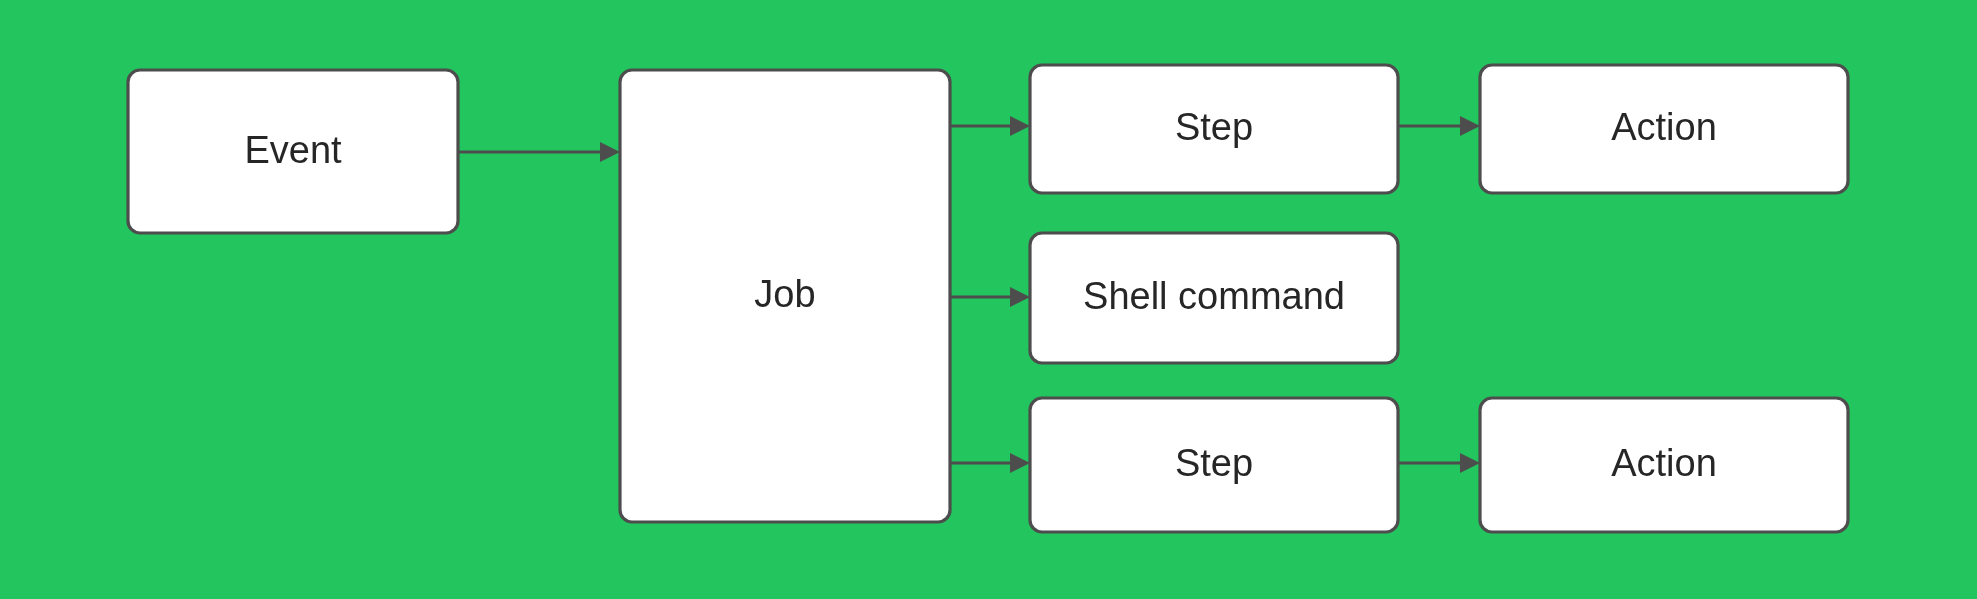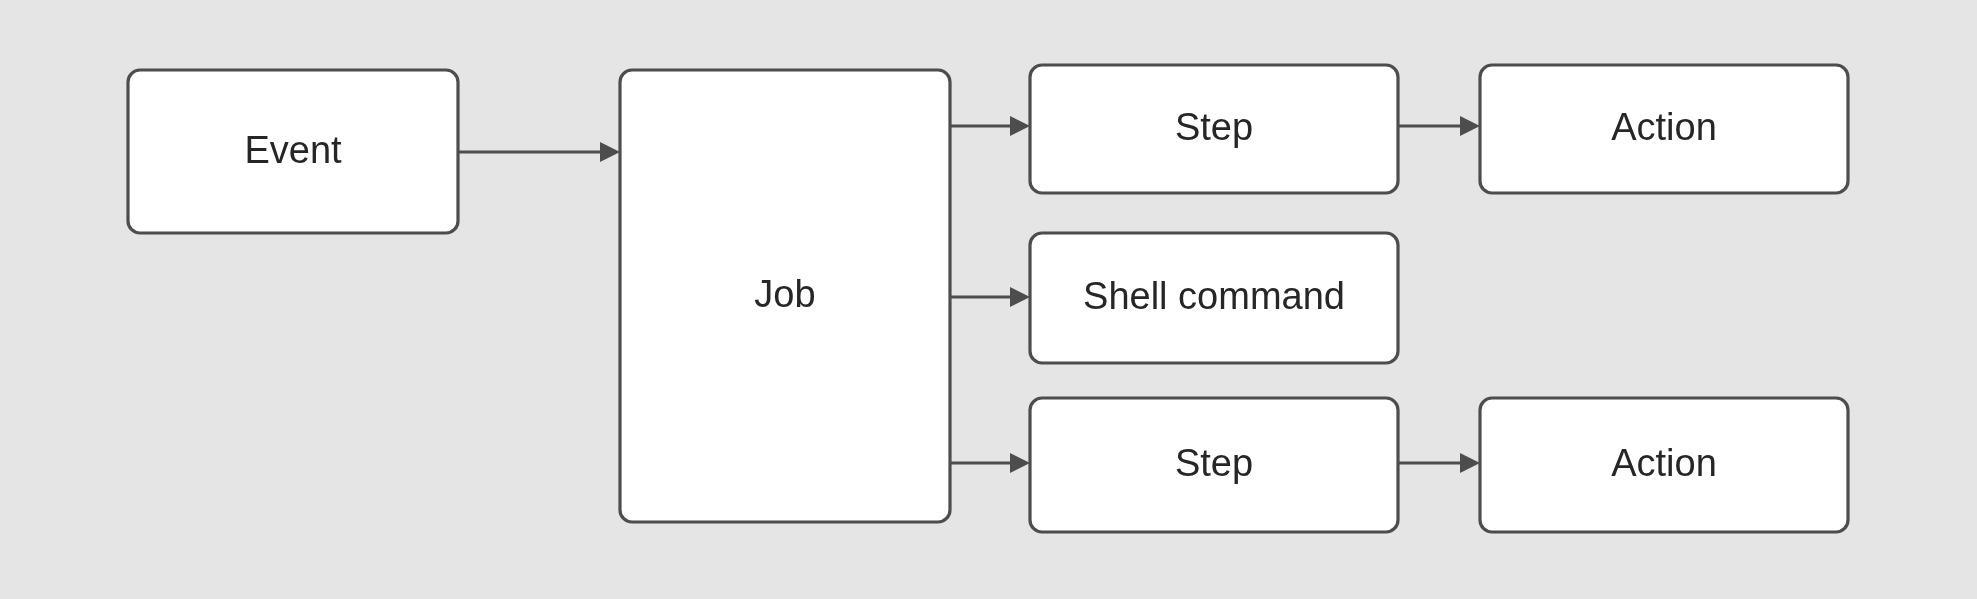--- a/index.html
+++ b/index.html
@@ -11,21 +11,21 @@
   body {
     width: 1977px;
     height: 599px;
     overflow: hidden;
     font-family: "Liberation Sans", "DejaVu Sans", sans-serif;
   }
   #diagram-canvas {
     position: relative;
     width: 1977px;
     height: 599px;
-    background: #e5e5e5;
+    background: #22c55e;
   }
   svg.diagram-svg {
     position: absolute;
     left: 0;
     top: 0;
     width: 1977px;
     height: 599px;
     display: block;
   }
   .node-rect {

